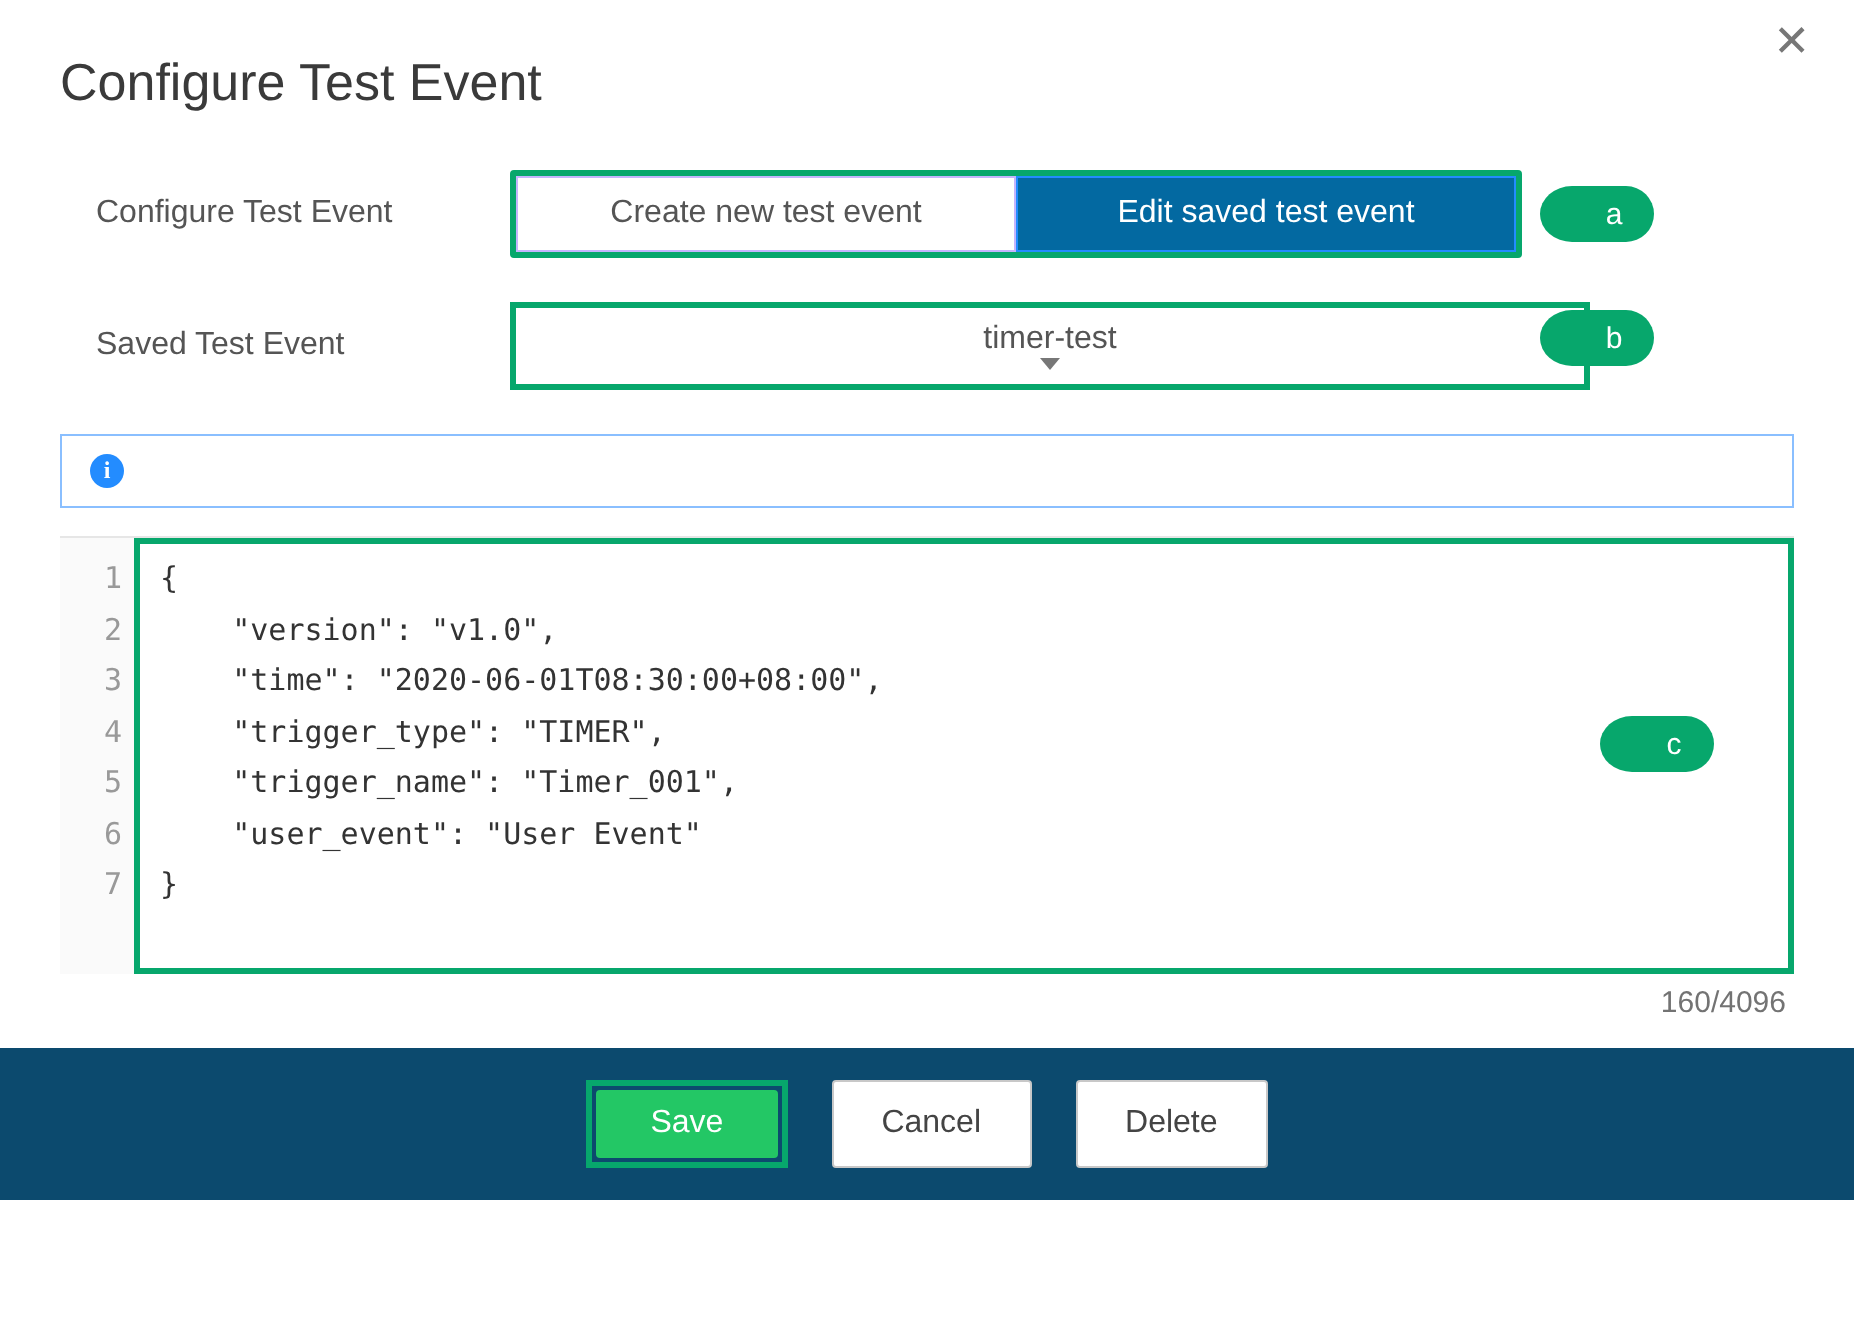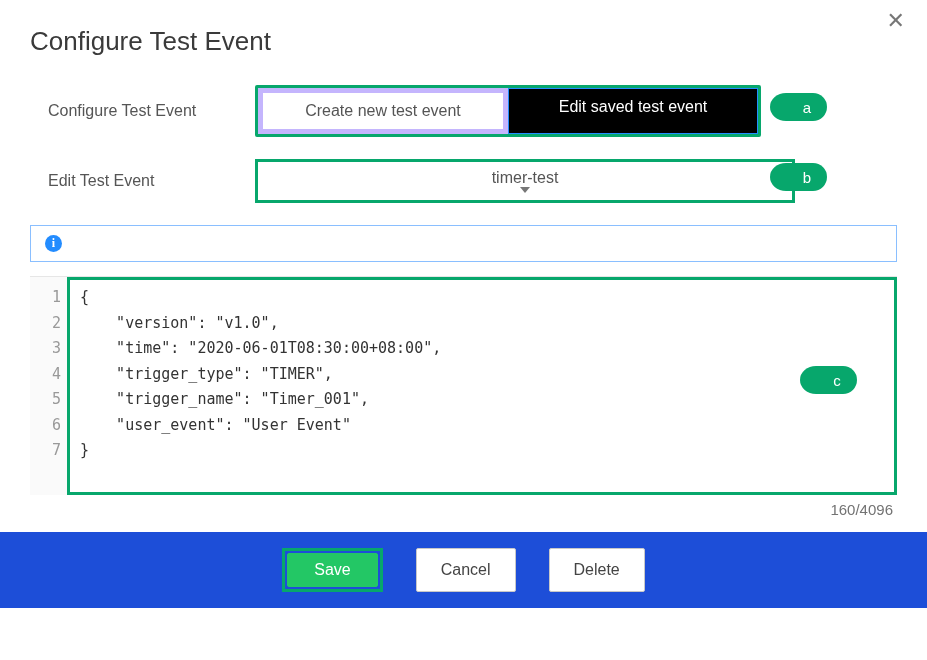--- a/index.html
+++ b/index.html
@@ -53,27 +53,27 @@
   .toggle-group {
     display: flex;
     border: 3px solid #07a76c;
     border-radius: 2px;
   }
   .toggle-btn {
     padding: 9px 32px;
     font-size: 16px;
     background: #fff;
     color: #555;
-    border: 5px solid #c4b5fd;
+    border: 1px solid #c4b5fd;
     cursor: pointer;
     min-width: 250px;
     text-align: center;
   }
   .toggle-btn.active {
-    background: #000000;
+    background: #0369a1;
     color: #fff;
     border: 1px solid #238cff;
   }
   .select-wrap {
     flex: 1;
     max-width: 540px;
     position: relative;
   }
   .select-box {
     border: 3px solid #07a76c;
@@ -180,26 +180,26 @@
     white-space: pre;
     min-height: 218px;
   }
   .counter {
     text-align: right;
     color: #737373;
     font-size: 15px;
     padding: 6px 4px 2px 0;
   }
   .footer {
-    background: #1d4ed8;
+    background: #0c4a6e;
     margin-top: 12px;
     padding: 16px 0;
     display: flex;
     justify-content: center;
-    gap: 33px;
+    gap: 22px;
   }
   .btn {
     padding: 8px 24px;
     font-size: 16px;
     border: 1px solid #c8c8c8;
     background: #fff;
     color: #444;
     cursor: pointer;
     border-radius: 2px;
   }
@@ -227,21 +227,21 @@
     <div class="toggle-group">
       <div class="toggle-btn">Create new test event</div>
       <div class="toggle-btn active">Edit saved test event</div>
     </div>
     <div class="callout a">
         <span>a</span>
       </div>
   </div>
 
   <div class="row">
-    <div class="row-label">Edit Test Event</div>
+    <div class="row-label">Saved Test Event</div>
     <div class="select-wrap">
       <div class="select-box">
         <span>timer-test</span>
         <span class="caret-down"></span>
       </div>
     </div>
     <div class="callout b">
         <span>b</span>
       </div>
   </div>

